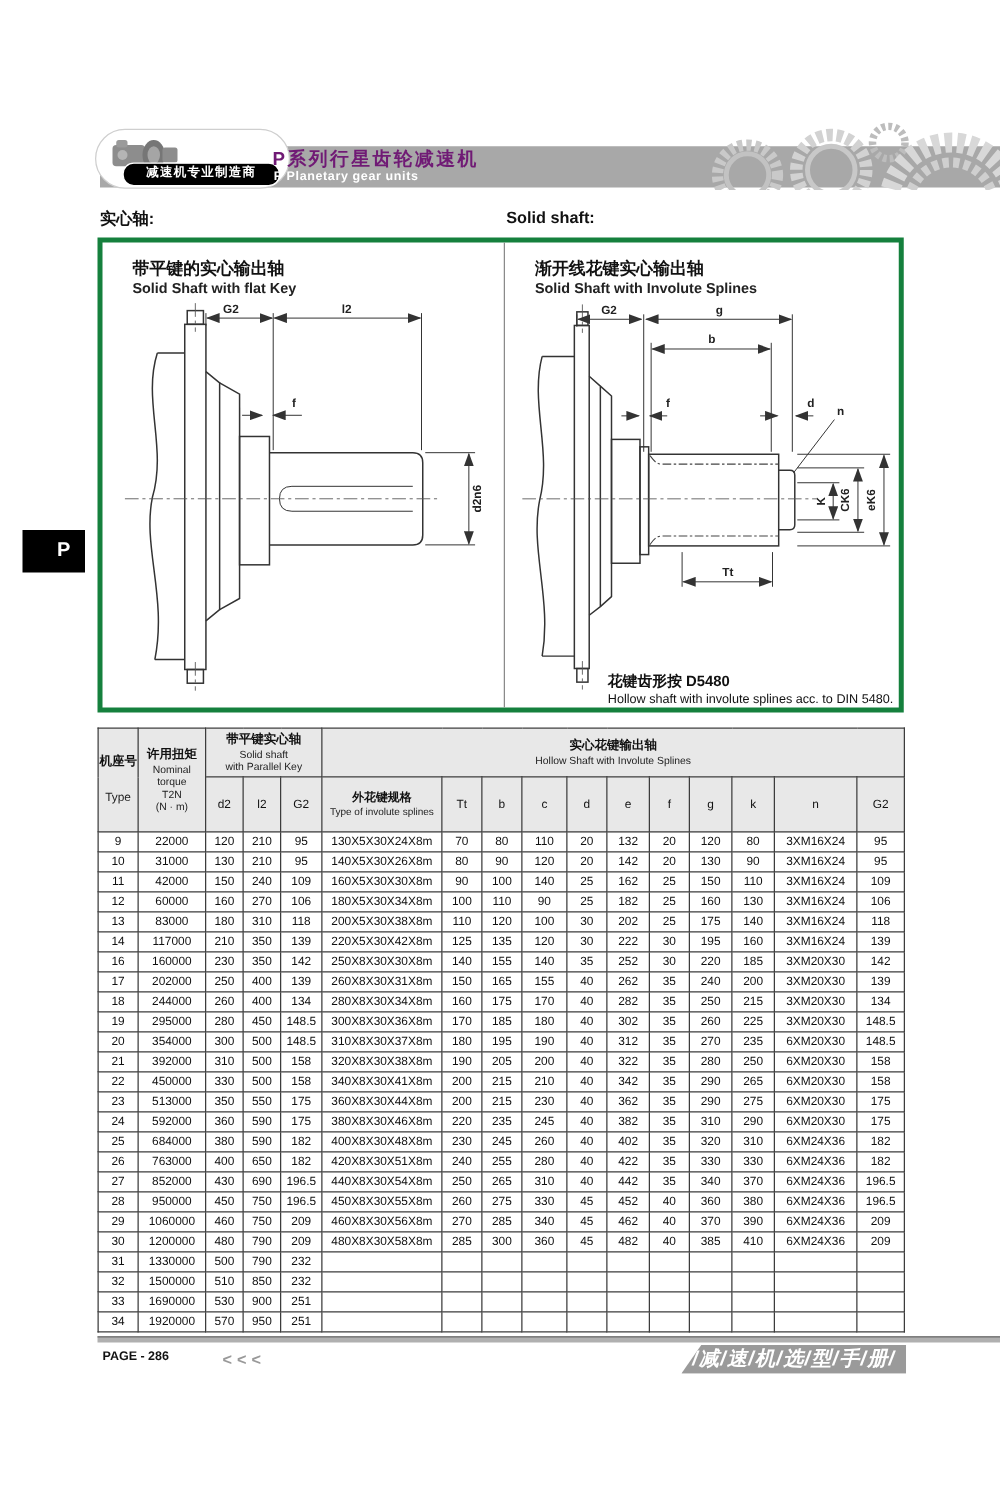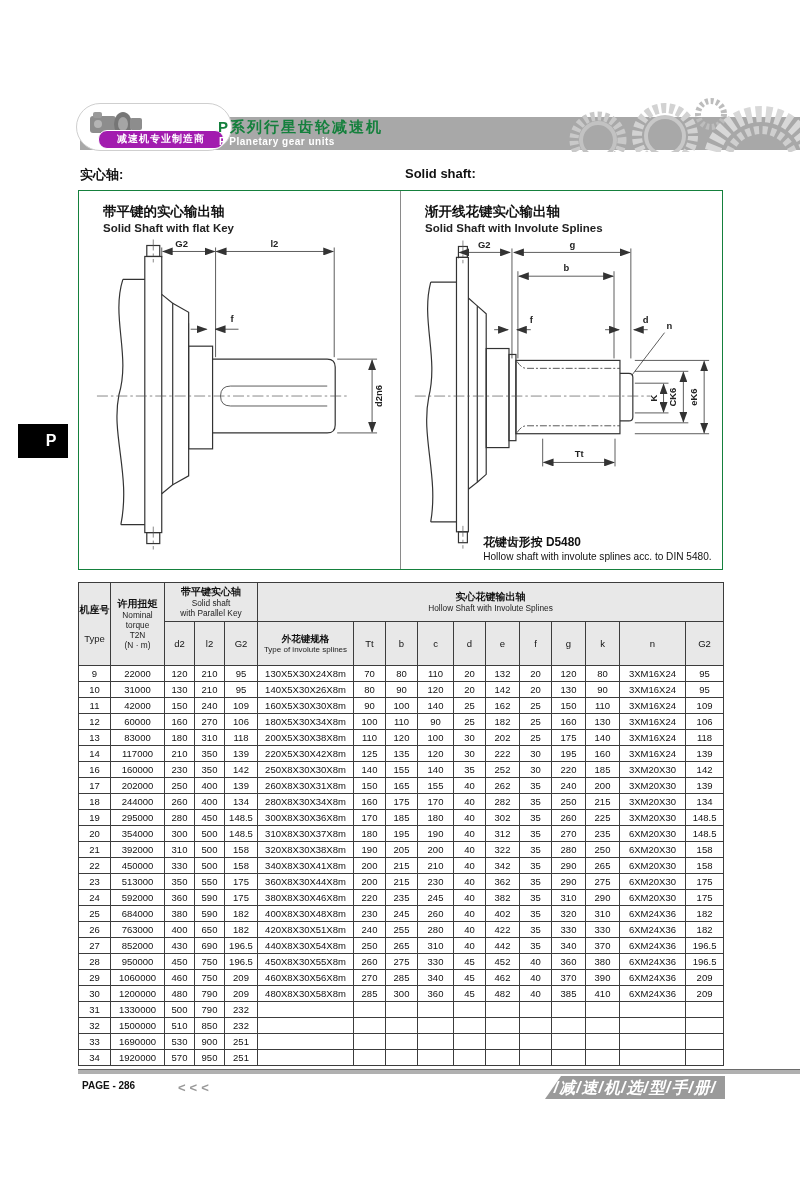--- a/index.html
+++ b/index.html
@@ -2,37 +2,37 @@
 <html><head>
 <meta charset="utf-8">
 <style>
   html,body{margin:0;padding:0;background:#fff;}
   body{width:800px;height:1200px;position:relative;font-family:"Liberation Sans",sans-serif;color:#111;overflow:hidden;}
 
   
   .banner{position:absolute;left:80px;top:117px;width:720px;height:33px;background:#a8a8a8;}
   .banner-cloud{position:absolute;left:76px;top:103px;width:154px;height:46px;background:#fff;border:1px solid #cfcfcf;border-radius:24px;}
   .logo-art{position:absolute;left:86px;top:106px;width:64px;height:34px;}
-  .logo-badge{position:absolute;left:98px;top:130px;width:124px;height:17px;background:#a21caf;border:1px solid #fff;border-radius:9px;color:#fff;
+  .logo-badge{position:absolute;left:98px;top:130px;width:124px;height:17px;background:#000000;border:1px solid #fff;border-radius:9px;color:#fff;
     font-size:10px;font-weight:bold;line-height:16px;text-align:center;letter-spacing:1px;}
-  .banner-title-zh{position:absolute;left:218px;top:118px;color:#15803d;font-size:15px;font-weight:bold;letter-spacing:2px;}
+  .banner-title-zh{position:absolute;left:218px;top:118px;color:#701a75;font-size:15px;font-weight:bold;letter-spacing:2px;}
   .banner-title-en{position:absolute;left:219px;top:136px;color:#fff;font-size:10px;font-weight:bold;letter-spacing:.5px;}
   .banner-gears{position:absolute;left:553px;top:98px;width:247px;height:54px;}
 
   
   .side-tab{position:absolute;left:18px;top:424px;width:50px;height:34px;background:#000;color:#fff;
     font-size:16px;font-weight:bold;text-align:center;line-height:34px;padding-left:16px;box-sizing:border-box;}
 
   
   .sec-label{position:absolute;top:166px;font-size:13px;font-weight:bold;color:#111;}
   .sec-label.zh{left:80px;text-align:center;}
   .sec-label.en{left:405px;}
 
   
-  .draw-wrap{position:absolute;left:78px;top:190px;width:645px;height:380px;border:1px solid #15803d;box-sizing:border-box;text-decoration:underline;}
+  .draw-wrap{position:absolute;left:78px;top:190px;width:645px;height:380px;border:4px solid #15803d;box-sizing:border-box;text-decoration:underline;}
   .draw-divider{position:absolute;left:321px;top:0;width:1px;height:100%;background:#8a8a8a;}
   .draw-box{position:absolute;top:0;height:100%;}
   .draw-box.left{left:0;width:321px;}
   .draw-box.right{left:322px;width:321px;}
   .draw-title-zh{position:absolute;left:24px;top:12px;font-size:13.5px;font-weight:bold;}
   .draw-title-en{position:absolute;left:24px;top:31px;font-size:11.5px;font-weight:bold;color:#222;}
   .draw-svg{position:absolute;left:0;top:46px;width:321px;height:334px;}
   .draw-note-zh{font:bold 12px "Liberation Sans",sans-serif;fill:#111;}
   .draw-note-en{font:10.2px "Liberation Sans",sans-serif;fill:#111;}
 

